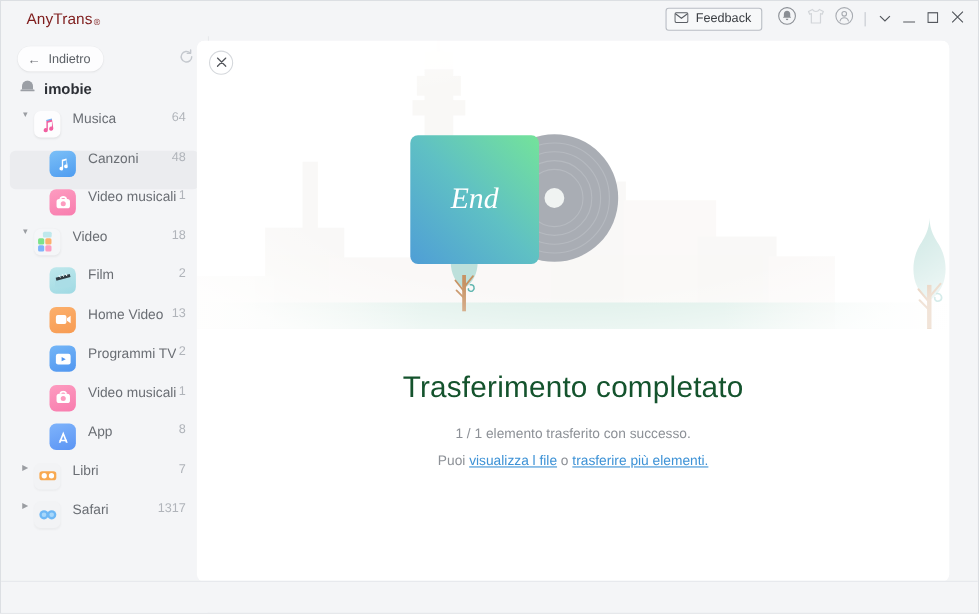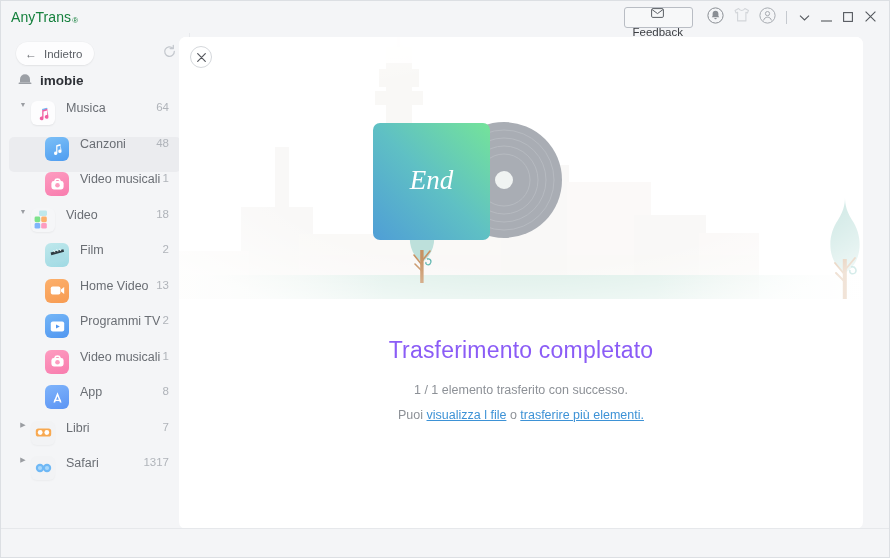--- a/index.html
+++ b/index.html
@@ -24,23 +24,23 @@
   
   .titlebar {
     position: absolute;
     top: 0; left: 0; right: 0;
     height: 32px;
     display: flex;
     align-items: center;
     background: #f4f5f7;
   }
   .brand {
-    margin-left: 10px;
+    margin-left: 23px;
     font-size: 14px;
-    color: #15803d;
+    color: #7f1d1d;
     letter-spacing: .1px;
     display: flex;
     align-items: flex-end;
   }
   .brand .reg { font-size: 8px; margin-top: 1px; margin-left: 1px; }
 
   .tb-right {
     margin-left: auto;
     display: flex;
     align-items: center;
@@ -53,21 +53,20 @@
     gap: 6px;
     height: 21px;
     padding: 0 9px 0 7px;
     border: 1px solid #b9bdc4;
     border-radius: 3px;
     background: #f7f8f9;
     font-size: 11.5px;
     color: #3a3d42;
     cursor: pointer;
     margin-right: 9px;
-    flex-direction: column;
   }
   .tb-icon {
     width: 26px; height: 26px;
     display: flex; align-items: center; justify-content: center;
     cursor: pointer;
   }
   .tb-sep {
     width: 1px; height: 13px;
     background: #c5c9cf;
     margin: 0 6px;
@@ -220,22 +219,22 @@
     height: 262px;
   }
 
   .msg-area {
     position: absolute;
     left: 0; right: 0;
     top: 300px;
     text-align: center;
   }
   .msg-title {
-    font-size: 23px;
-    color: #8b5cf6;
+    font-size: 27px;
+    color: #14532d;
     font-weight: normal;
     letter-spacing: .2px;
   }
   .msg-sub {
     margin-top: 19px;
     font-size: 12.5px;
     color: #8d9197;
   }
   .msg-links {
     margin-top: 11px;

